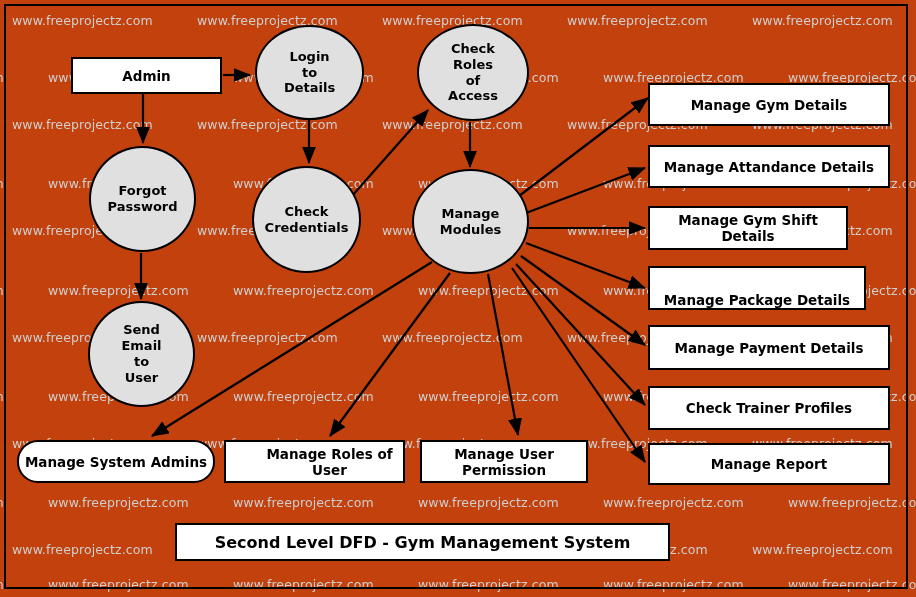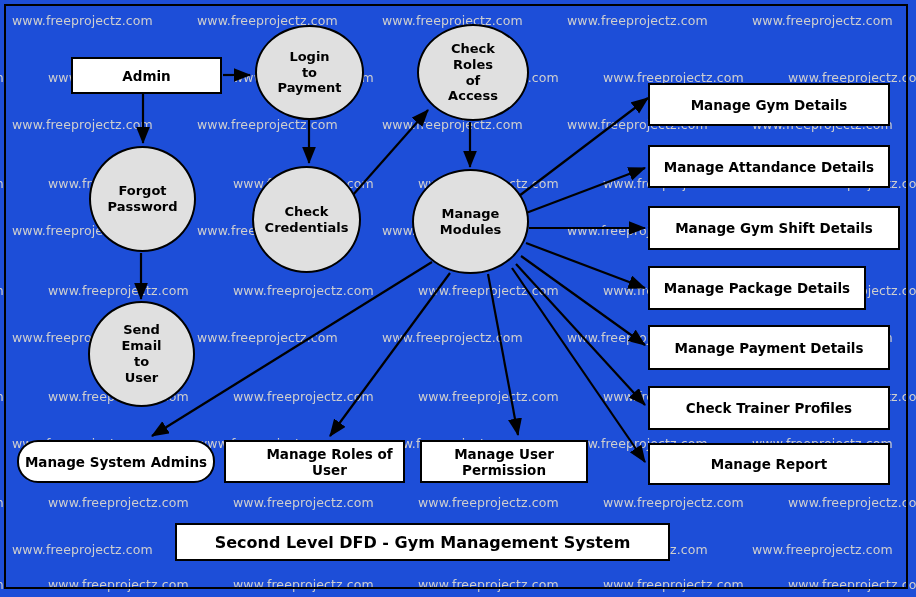--- a/index.html
+++ b/index.html
@@ -1,20 +1,20 @@
 <!DOCTYPE html>
 <html><head>
 <meta charset="utf-8">
 <style>
   html,body{margin:0;padding:0;background:#fff;}
   body{font-family:"DejaVu Sans", sans-serif;}
   #canvas{
     position:relative;
     width:916px;height:597px;
-    background:#1d4ed8;
+    background:#c2410c;
     overflow:hidden;
     box-sizing:border-box;
   }
   
   #watermarks{
     position:absolute;left:0;top:0;width:916px;height:597px;
     pointer-events:none;z-index:1;
   }
   .wm{
     position:absolute;
@@ -184,21 +184,21 @@
   </svg>
 
   <div class="node ent" style="left:71px;top:57px;width:151px;height:37px;">
     <span>Admin</span>
   </div>
 
   <div class="node proc" style="left:255px;top:25px;width:109px;height:95px;">
     <div>
       <span>Login</span>
       <span>to</span>
-      <span>Payment</span>
+      <span>Details</span>
     </div>
   </div>
 
   <div class="node proc" style="left:417px;top:24px;width:112px;height:97px;">
     <div>
       <span>Check</span>
       <span>Roles</span>
       <span>of</span>
       <span>Access</span>
     </div>
@@ -233,24 +233,24 @@
       <span>Modules</span>
     </div>
   </div>
 
   <div class="node store" style="left:648px;top:83px;width:242px;height:43px;">
     <span>Manage Gym Details</span>
   </div>
   <div class="node store" style="left:648px;top:145px;width:242px;height:43px;">
     <span>Manage Attandance Details</span>
   </div>
-  <div class="node store" style="left:648px;top:206px;width:252px;height:44px;">
+  <div class="node store" style="left:648px;top:206px;width:200px;height:44px;">
     <span>Manage Gym Shift Details</span>
   </div>
-  <div class="node store" style="left:648px;top:266px;width:218px;height:44px;">
+  <div class="node store" style="left:648px;top:266px;width:218px;height:44px;align-items:flex-end;">
     <span>Manage Package Details</span>
   </div>
   <div class="node store" style="left:648px;top:325px;width:242px;height:45px;">
     <span>Manage Payment Details</span>
   </div>
   <div class="node store" style="left:648px;top:386px;width:242px;height:44px;">
     <span>Check Trainer Profiles</span>
   </div>
   <div class="node store" style="left:648px;top:443px;width:242px;height:42px;">
     <span>Manage Report</span>

